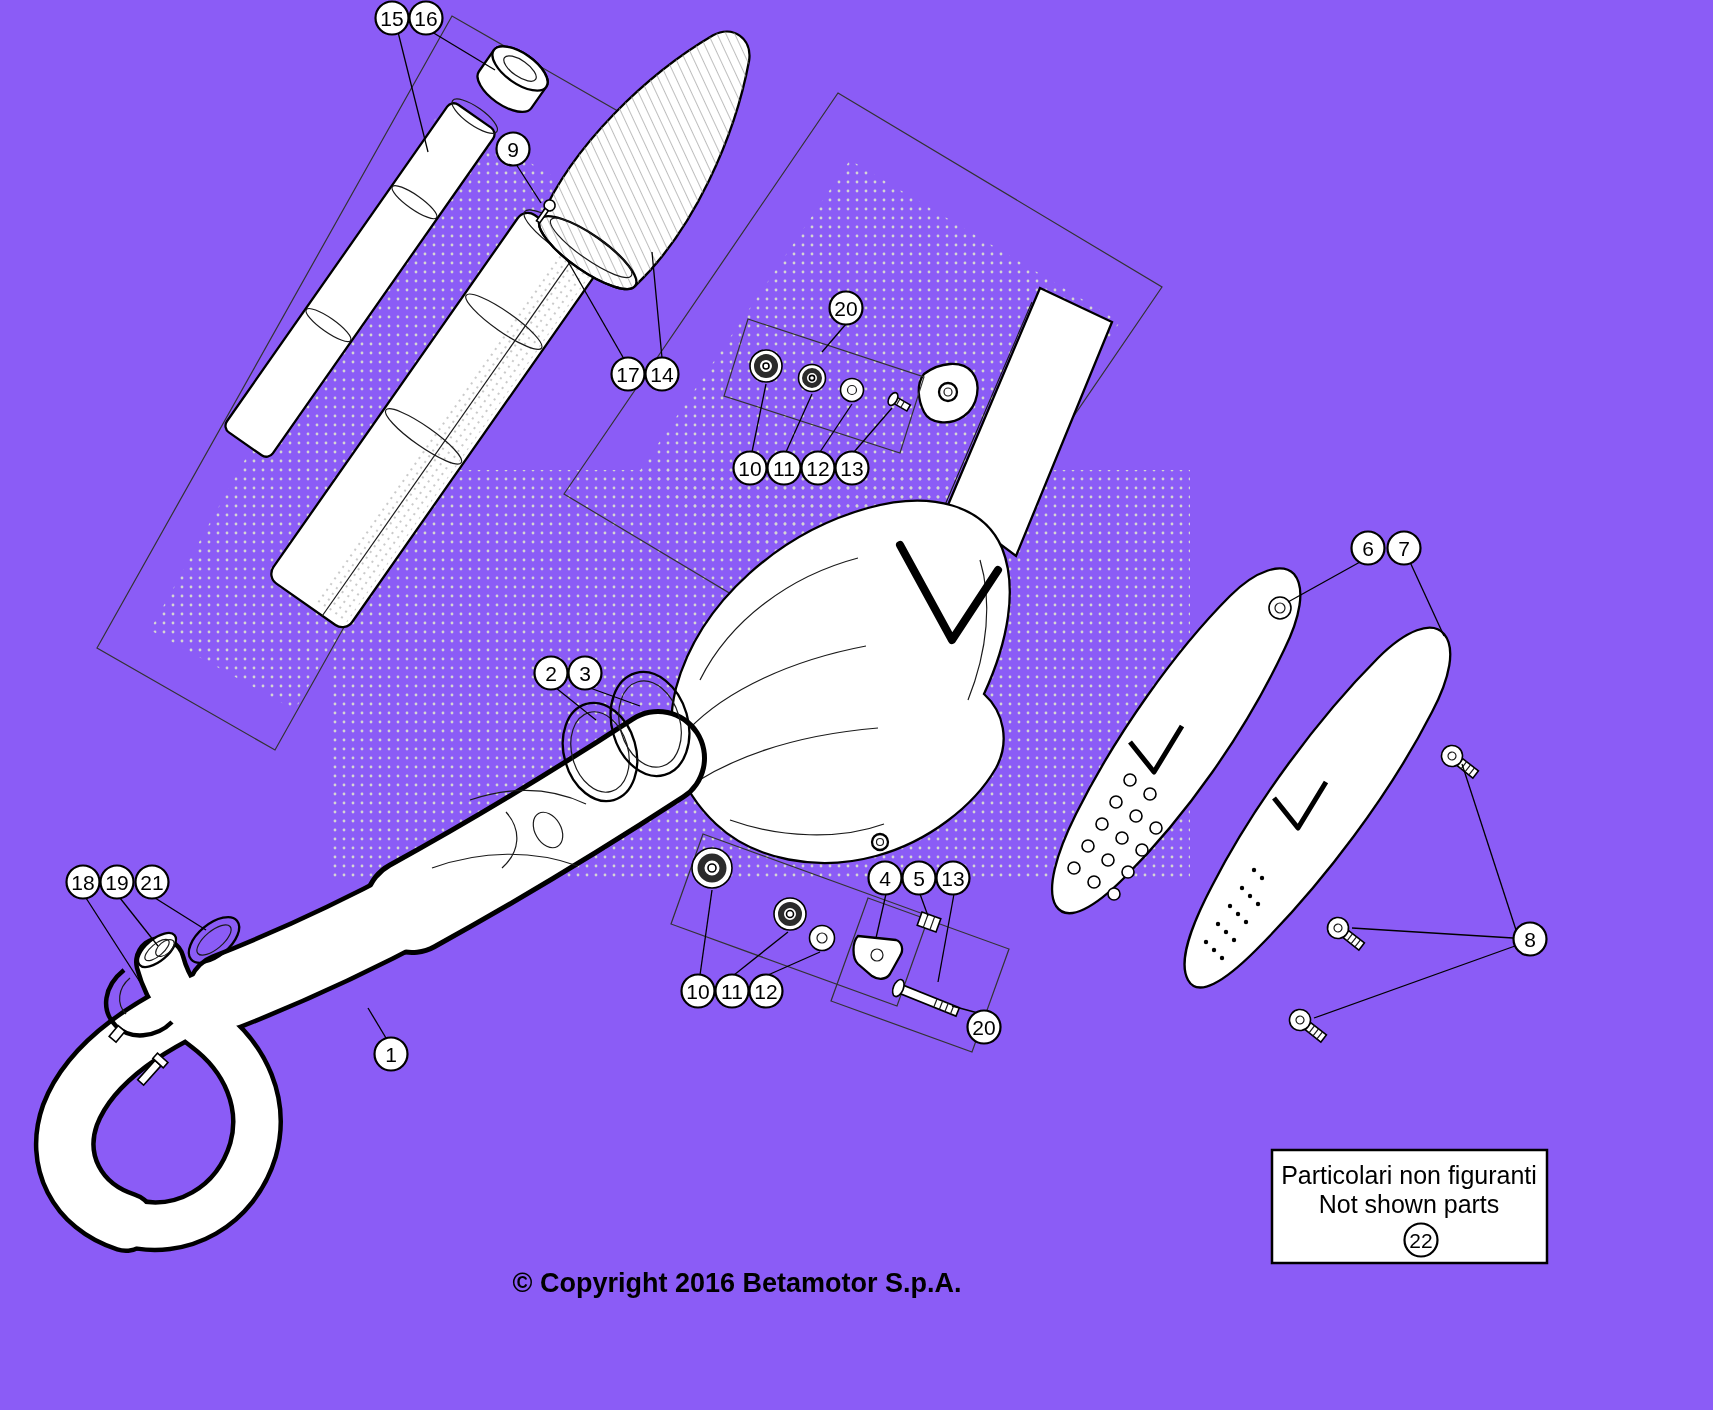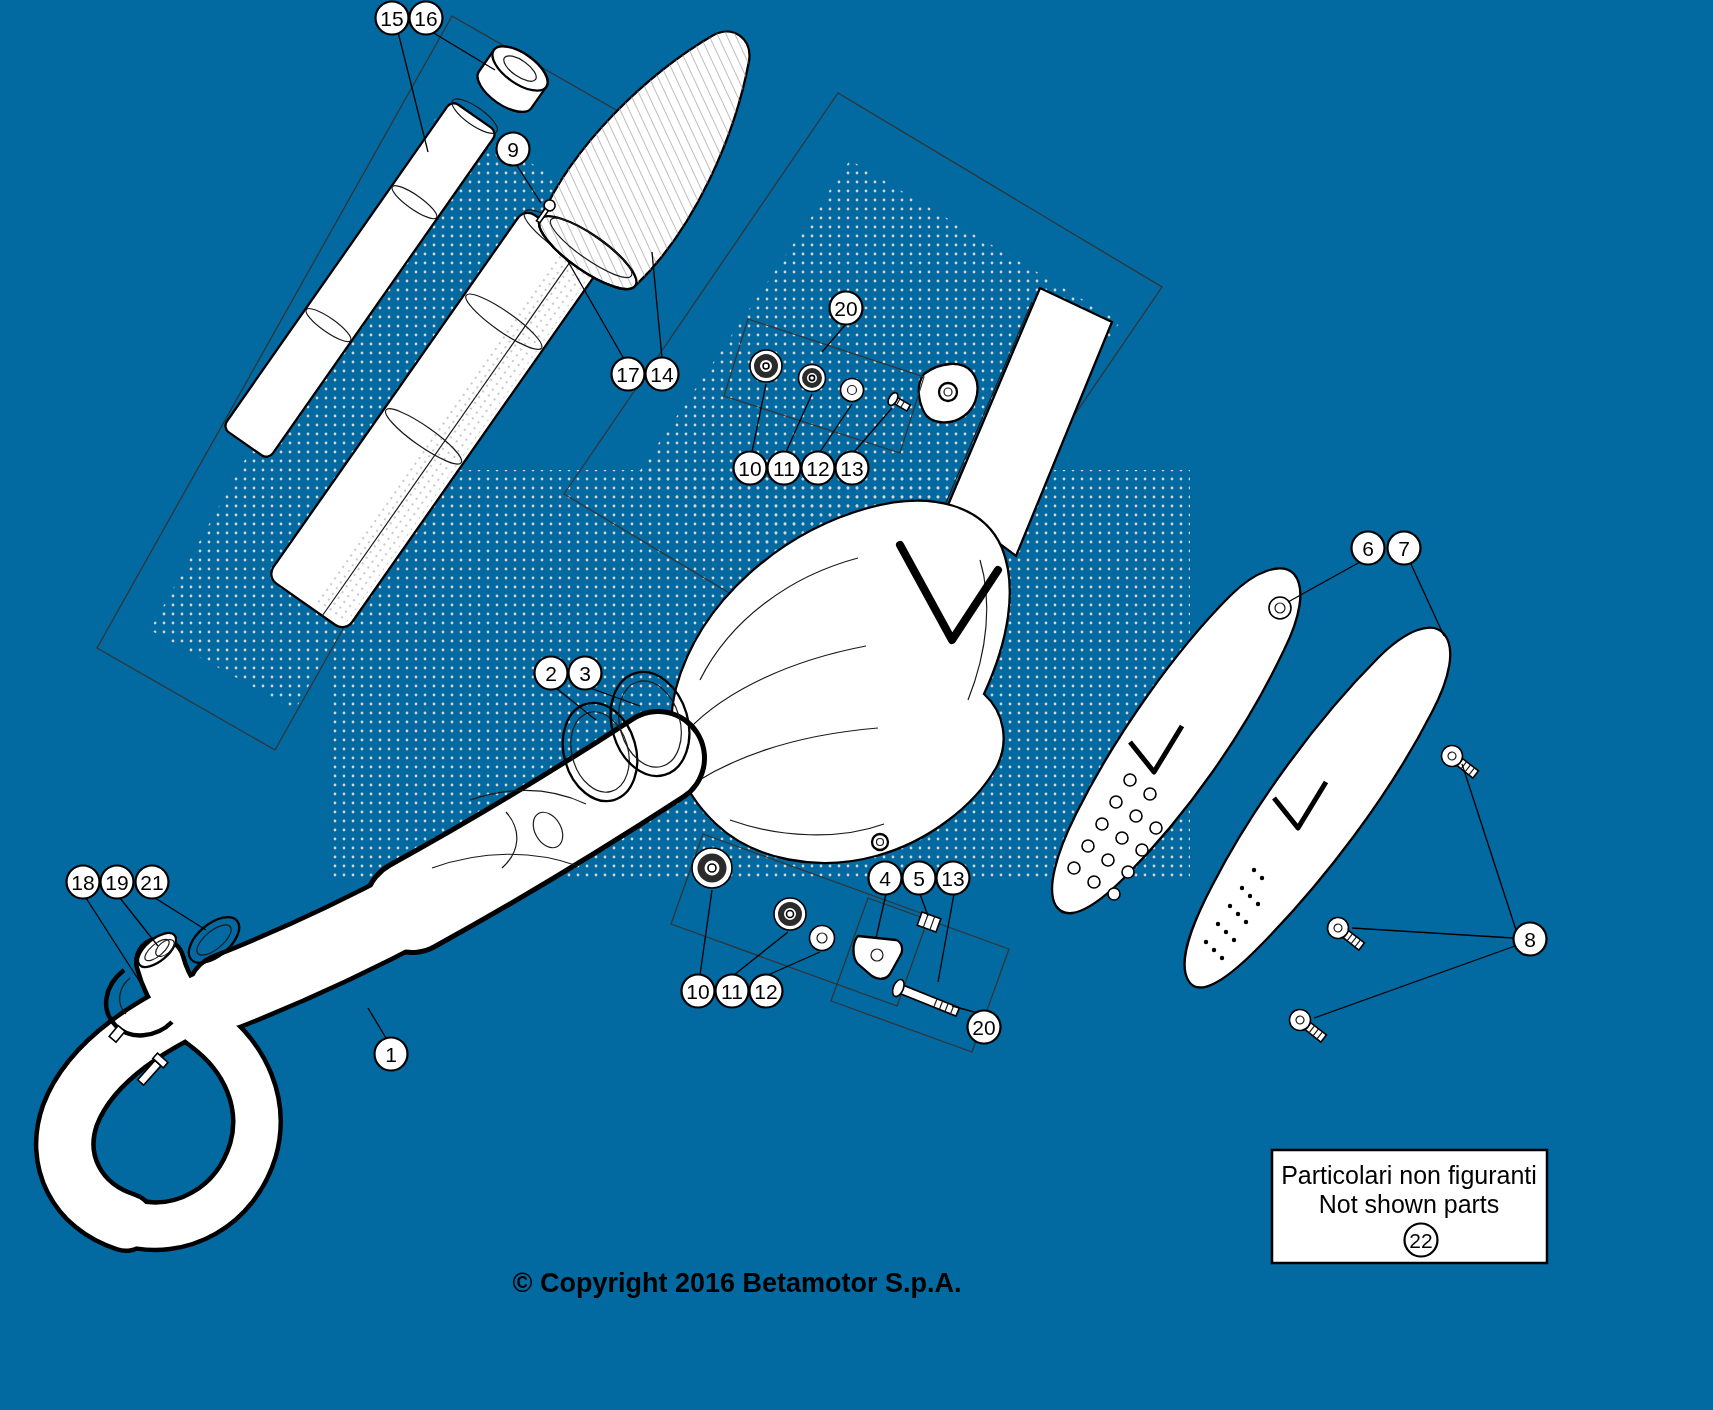--- a/index.html
+++ b/index.html
@@ -1,16 +1,16 @@
 <!DOCTYPE html>
 <html><head>
 <meta charset="utf-8">
 <style>
   html,body{margin:0;padding:0;background:#ffffff;}
-  .stage{width:1713px;height:1410px;position:relative;background:#0369a1;}
+  .stage{width:1713px;height:1410px;position:relative;background:#8b5cf6;}
   svg{display:block;font-family:"Liberation Sans", sans-serif;}
   .co{fill:#fff;stroke:#000;stroke-width:2.2;}
   .ct{font-size:21px;fill:#000;text-anchor:middle;dominant-baseline:central;}
   .ld{stroke:#000;stroke-width:1.3;fill:none;}
   .out{stroke:#000;stroke-width:2.3;fill:#fff;}
   .outn{stroke:#000;stroke-width:2.3;fill:none;}
   .thin{stroke:#1a1a1a;stroke-width:1.2;fill:none;}
   .box{fill:none;stroke:#333;stroke-width:1.2;}
   .hole{fill:#fff;stroke:#000;stroke-width:1.6;}
   .boxtext{font-size:25px;fill:#000;text-anchor:middle;}

